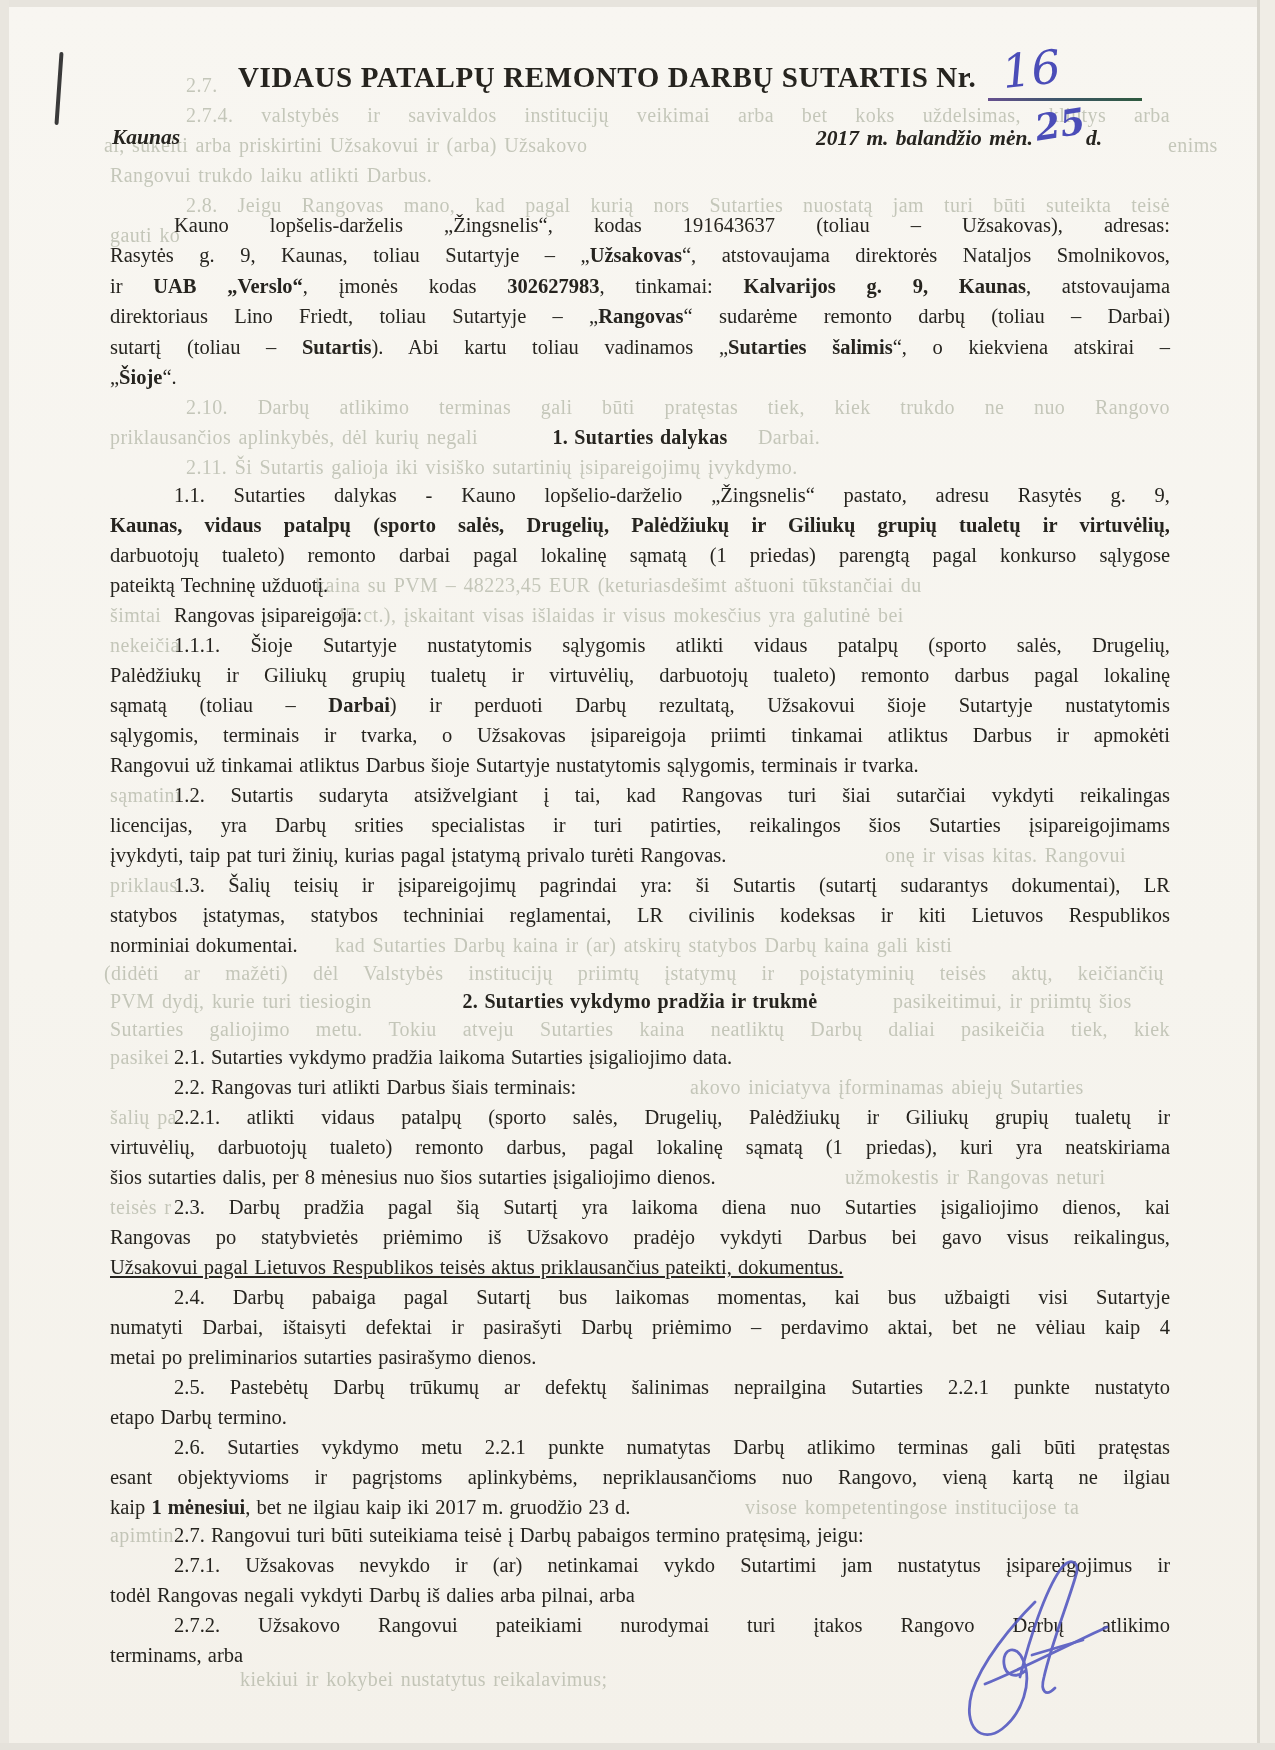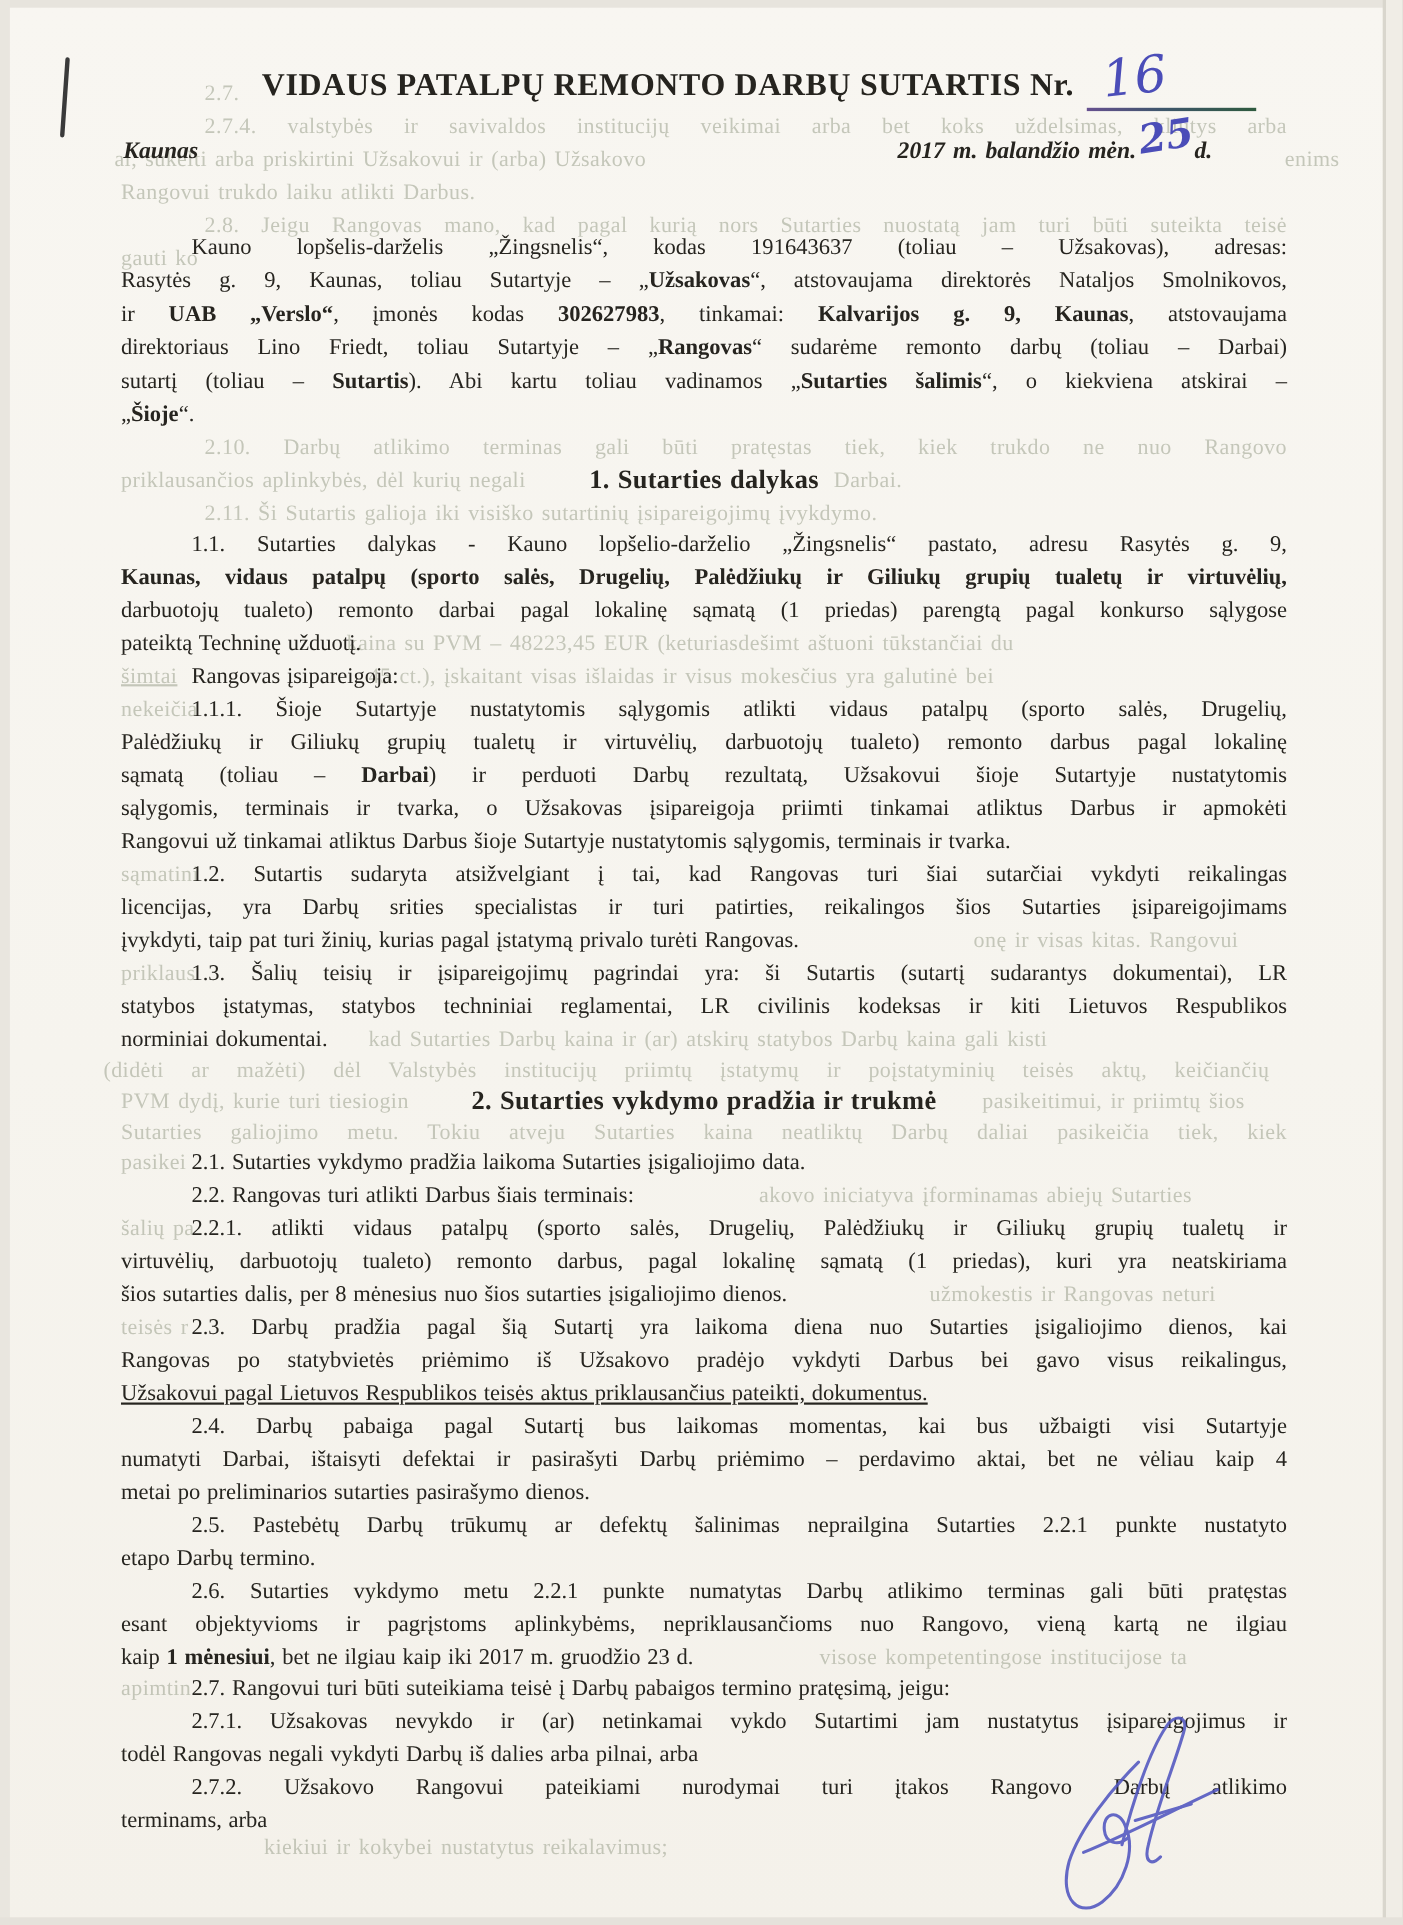--- a/index.html
+++ b/index.html
@@ -26,21 +26,21 @@
   }
   .ghost.j{white-space:normal;text-align:justify;text-align-last:justify;}
 
   
   .line{
     position:absolute;left:110px;width:1060px;height:30px;line-height:30px;
     font-size:20.5px;color:var(--text,#26241f);word-spacing:1px;
   }
   .line.j{text-align:justify;text-align-last:justify;}
   .line.ind{padding-left:64px;width:996px;}
-  .line.c{text-align:center;text-align-last:center;font-weight:bold;font-size:24px;letter-spacing:.3px;}
+  .line.c{text-align:center;text-align-last:center;font-weight:bold;font-size:20px;letter-spacing:.3px;}
   .line .b{font-weight:bold;}
 
   
   .title-row{position:absolute;left:238px;top:62px;display:flex;align-items:flex-start;}
   .title-text{font-weight:bold;font-size:29px;letter-spacing:.6px;color:var(--text,#26241f);line-height:30px;white-space:nowrap;}
   .nr-wrap{position:relative;width:154px;height:30px;margin-left:12px;}
   .nr-wrap::after{content:'';position:absolute;left:0;right:0;bottom:-9px;height:3px;
     background:linear-gradient(90deg,#66508f 0%,#3e566b 45%,#2e5a3e 100%);}
   .hand{font-family:"DejaVu Serif", serif;font-style:italic;color:var(--ink,#4741b4);}
   .hand-16{position:absolute;left:14px;top:-16px;font-size:46px;line-height:46px;transform:rotate(-6deg);}
@@ -68,28 +68,28 @@
       <div class="ghost" style="left: 104px; top: 130px;">ai, sukelti arba priskirtini Užsakovui ir (arba) Užsakovo</div>
       <div class="ghost" style="left: 1168px; top: 130px;">enims</div>
       <div class="ghost" style="left: 110px; top: 160px;">Rangovui trukdo laiku atlikti Darbus.</div>
       <div class="ghost j" style="left: 186px; top: 190px; width: 984px;">2.8. Jeigu Rangovas mano, kad pagal kurią nors Sutarties nuostatą jam turi būti suteikta teisė</div>
       <div class="ghost" style="left: 110px; top: 220px;">gauti ko</div>
       <div class="ghost j" style="left: 186px; top: 392px; width: 984px;">2.10. Darbų atlikimo terminas gali būti pratęstas tiek, kiek trukdo ne nuo Rangovo</div>
       <div class="ghost" style="left: 110px; top: 422px;">priklausančios aplinkybės, dėl kurių negali</div>
       <div class="ghost" style="left: 758px; top: 422px;">Darbai.</div>
       <div class="ghost" style="left: 186px; top: 452px;">2.11. Ši Sutartis galioja iki visiško sutartinių įsipareigojimų įvykdymo.</div>
       <div class="ghost" style="left: 315px; top: 570px;">kaina su PVM – 48223,45 EUR (keturiasdešimt aštuoni tūkstančiai du</div>
-      <div class="ghost" style="left: 110px; top: 600px; text-decoration: underline;">šimtai</div>
+      <div class="ghost" style="left: 110px; top: 600px;">šimtai</div>
       <div class="ghost" style="left: 335px; top: 600px;">45 ct.), įskaitant visas išlaidas ir visus mokesčius yra galutinė bei</div>
       <div class="ghost" style="left: 110px; top: 630px;">nekeičia</div>
       <div class="ghost" style="left: 110px; top: 780px;">sąmatini</div>
       <div class="ghost" style="left: 885px; top: 840px;">onę ir visas kitas. Rangovui</div>
       <div class="ghost" style="left: 110px; top: 870px;">priklaus</div>
       <div class="ghost" style="left: 335px; top: 930px;">kad Sutarties Darbų kaina ir (ar) atskirų statybos Darbų kaina gali kisti</div>
-      <div class="ghost j" style="left: 94px; top: 958px; width: 1060px; font-family: Liberation Serif, serif;">(didėti ar mažėti) dėl Valstybės institucijų priimtų įstatymų ir poįstatyminių teisės aktų, keičiančių</div>
+      <div class="ghost j" style="left: 104px; top: 958px; width: 1060px; font-family: Liberation Serif, serif;">(didėti ar mažėti) dėl Valstybės institucijų priimtų įstatymų ir poįstatyminių teisės aktų, keičiančių</div>
       <div class="ghost" style="left: 110px; top: 986px;">PVM dydį, kurie turi tiesiogin</div>
       <div class="ghost" style="left: 893px; top: 986px;">pasikeitimui, ir priimtų šios</div>
       <div class="ghost j" style="left: 110px; top: 1014px; width: 1060px;">Sutarties galiojimo metu. Tokiu atveju Sutarties kaina neatliktų Darbų daliai pasikeičia tiek, kiek</div>
       <div class="ghost" style="left: 110px; top: 1042px;">pasikei</div>
       <div class="ghost" style="left: 690px; top: 1072px;">akovo iniciatyva įforminamas abiejų Sutarties</div>
       <div class="ghost" style="left: 110px; top: 1102px;">šalių pa</div>
       <div class="ghost" style="left: 845px; top: 1162px;">užmokestis ir Rangovas neturi</div>
       <div class="ghost" style="left: 110px; top: 1192px;">teisės r</div>
       <div class="ghost" style="left: 745px; top: 1492px;">visose kompetentingose institucijose ta</div>
       <div class="ghost" style="left: 110px; top: 1520px;">apimtin</div>

